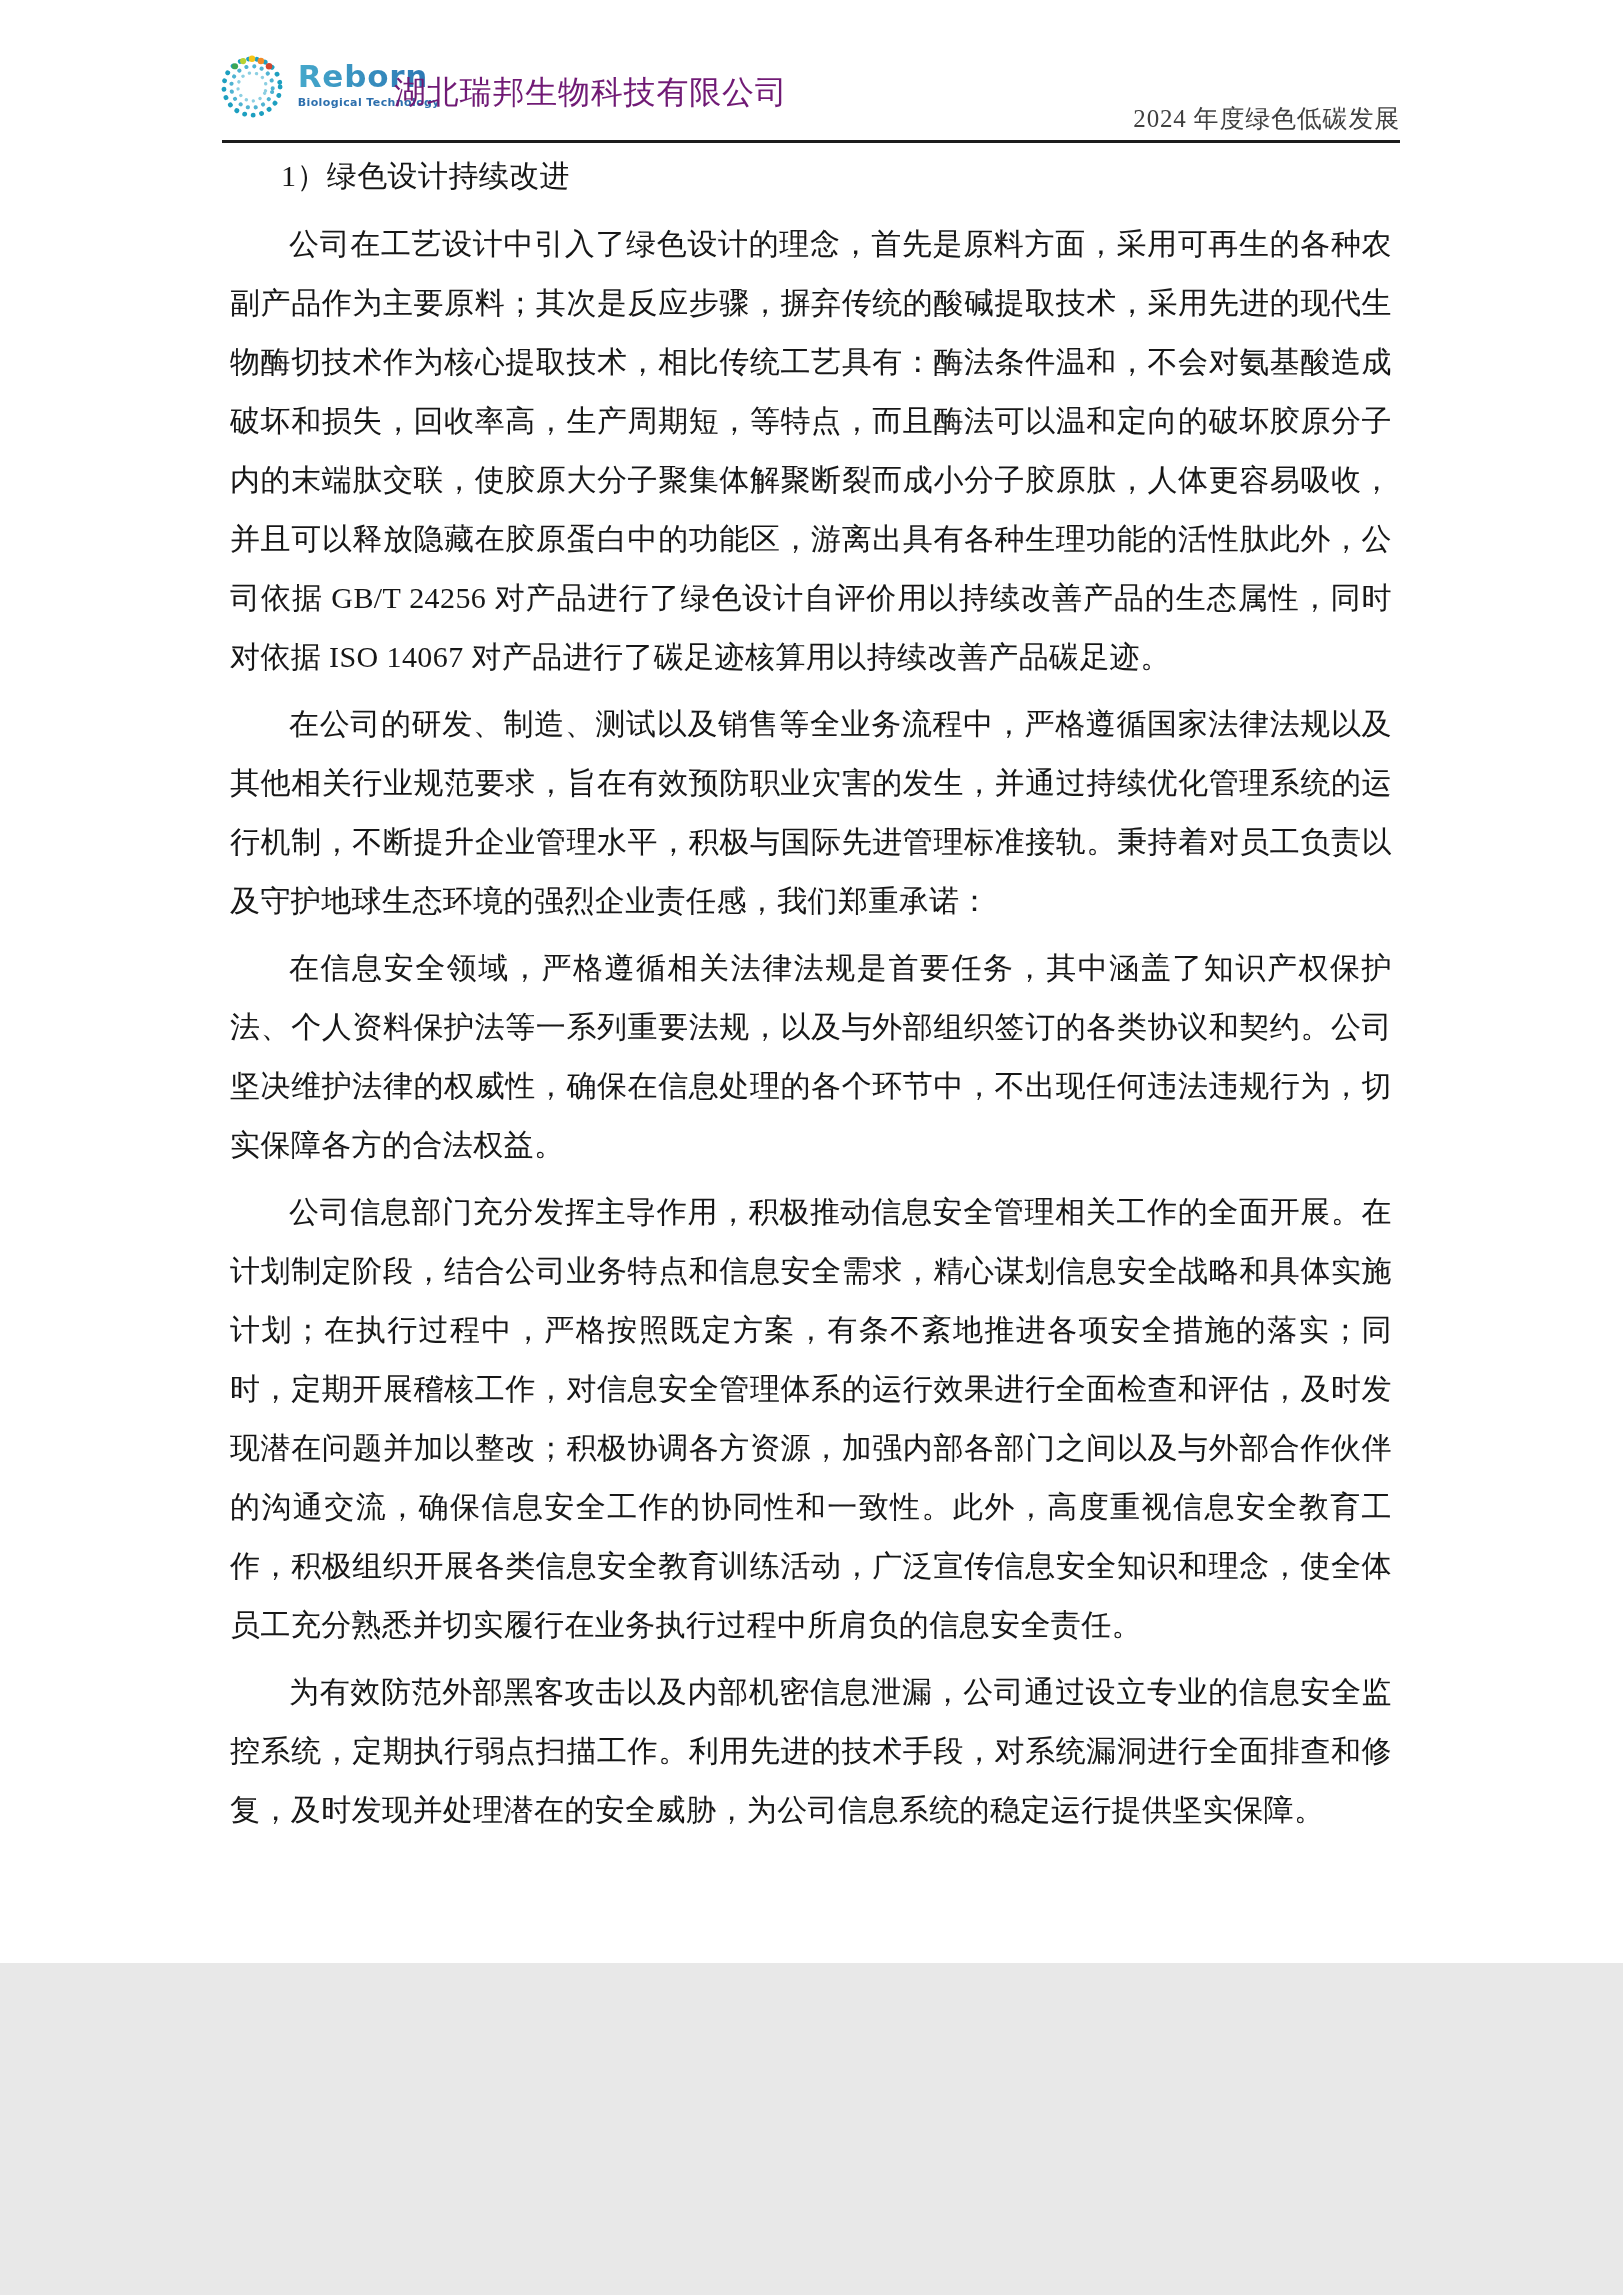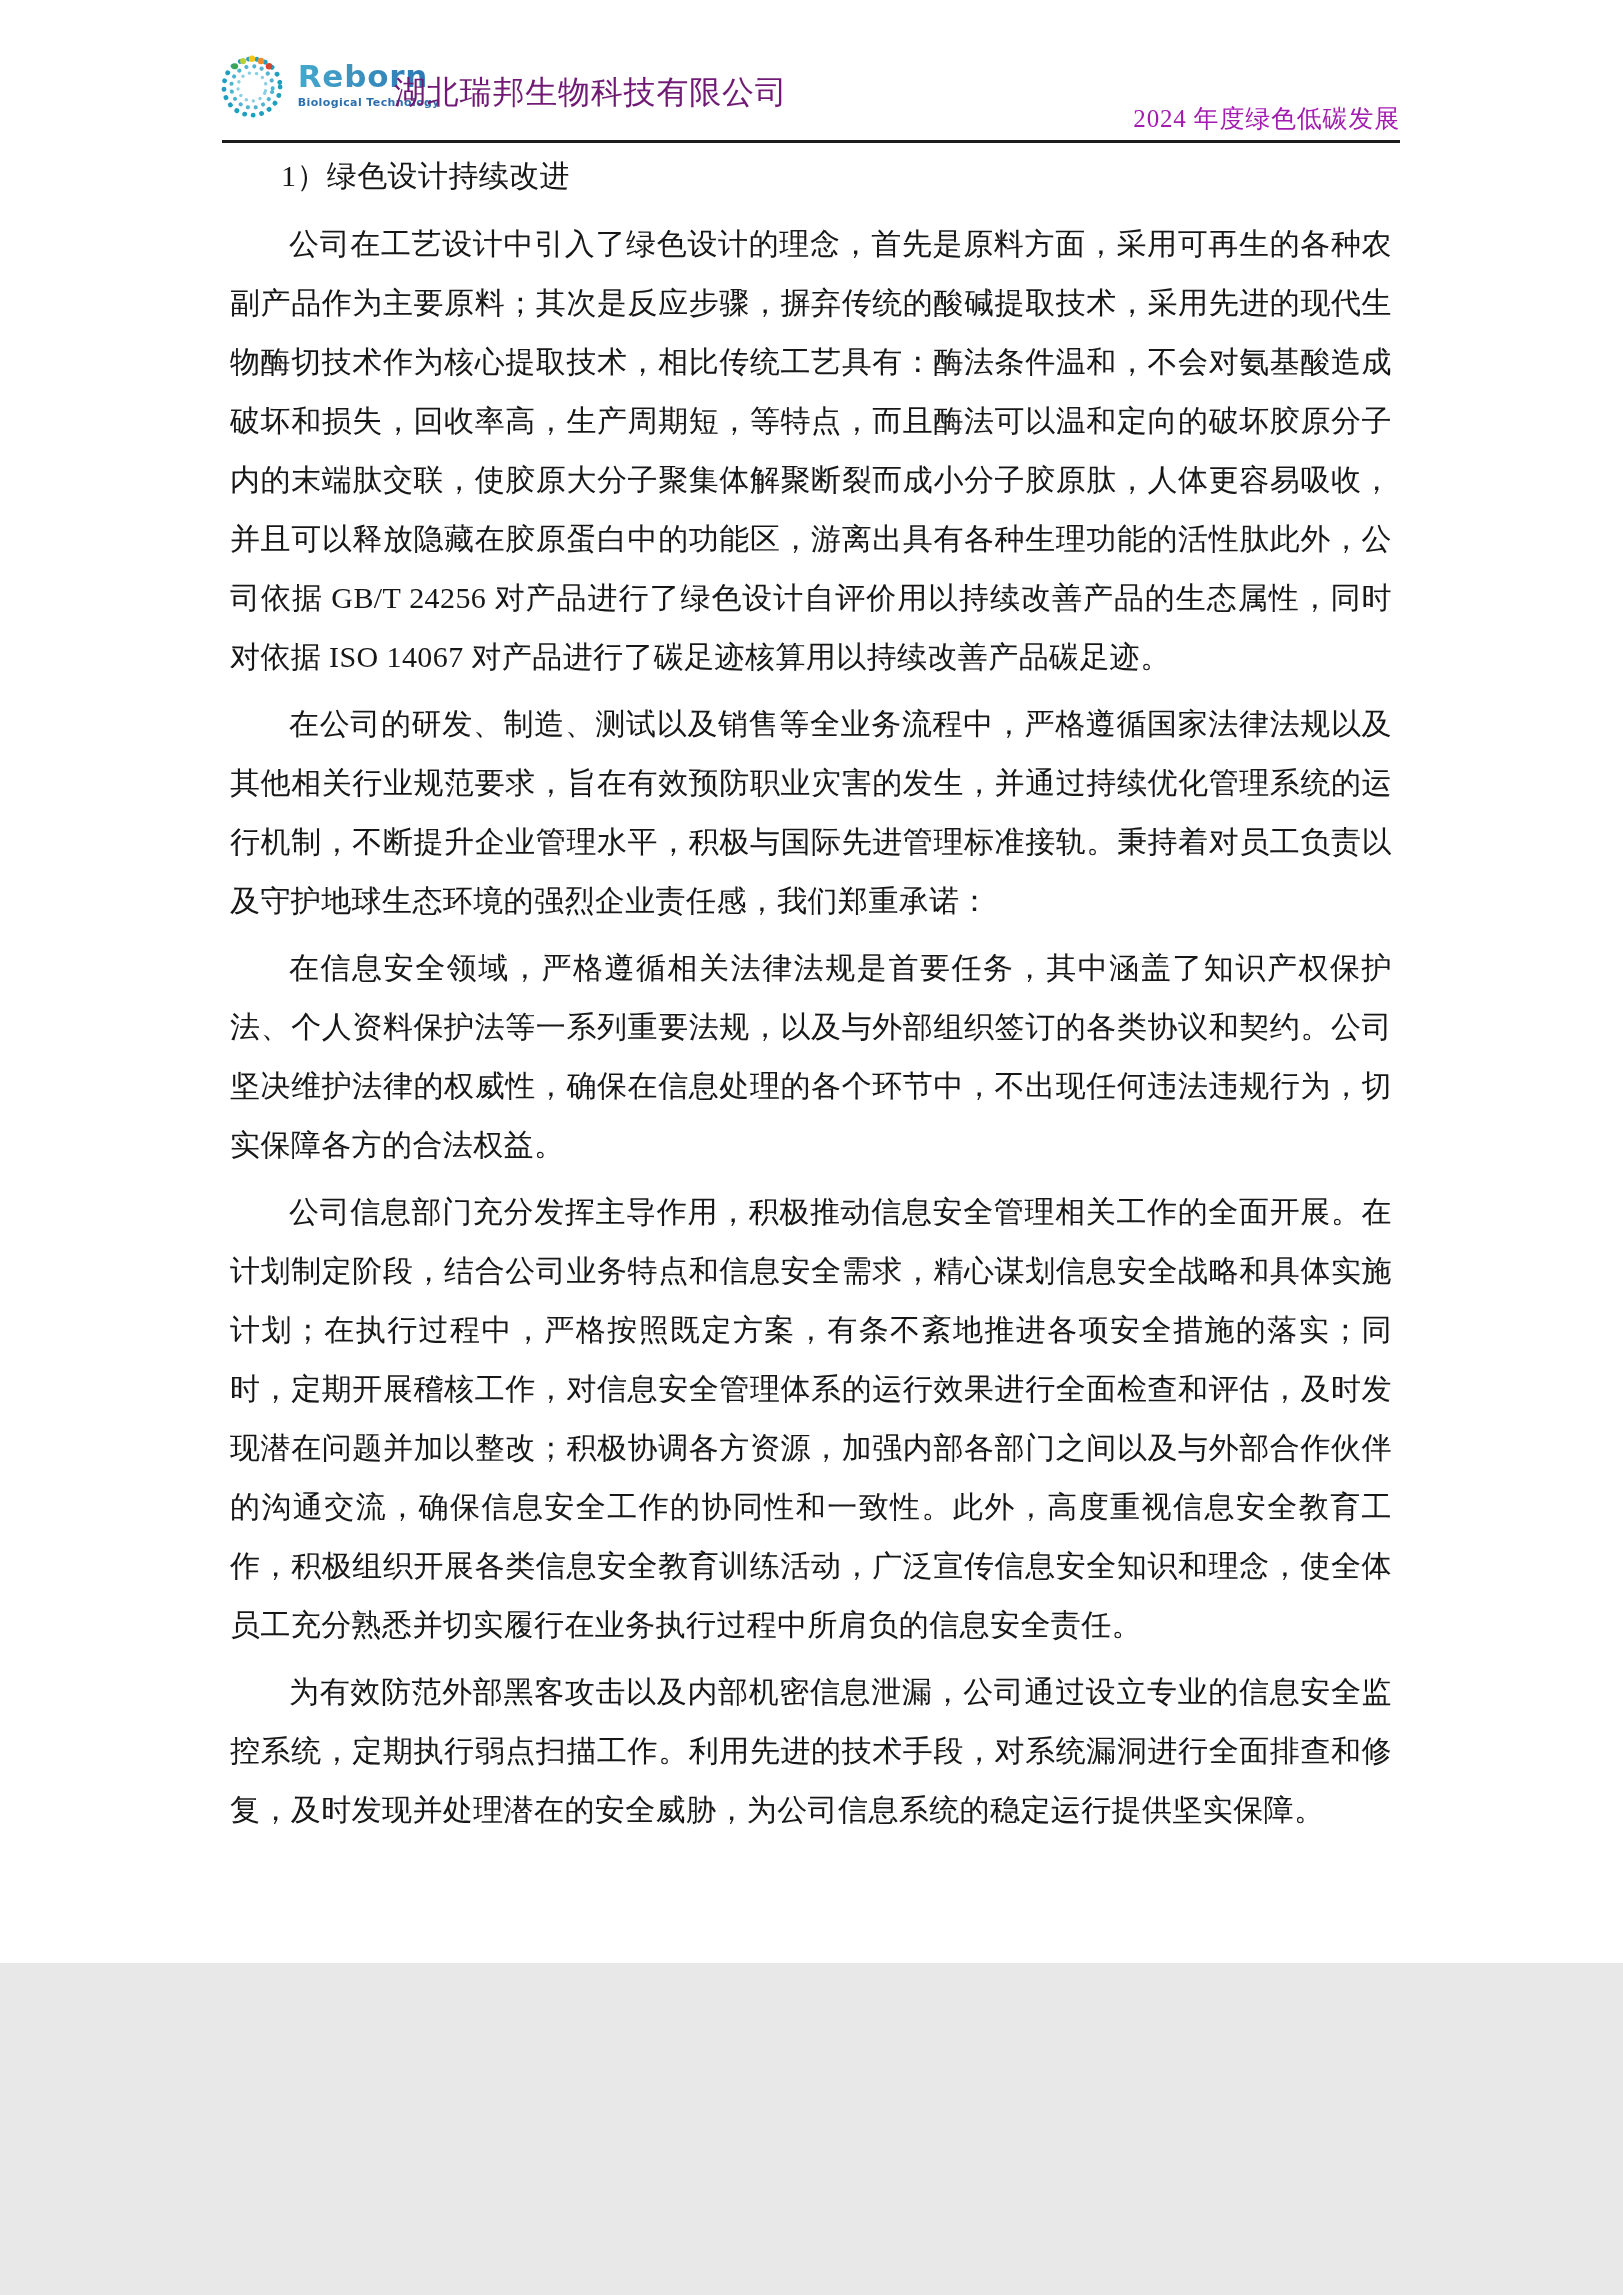--- a/index.html
+++ b/index.html
@@ -64,21 +64,21 @@
     letter-spacing: 0.8px;
     color: #701a75;
     white-space: nowrap;
   }
   .doc-title {
     position: absolute;
     right: 0;
     bottom: 5px;
     font-size: 25px;
     letter-spacing: 0.8px;
-    color: #a21caf;
+    color: #404040;
     white-space: nowrap;
   }
 
   
   .doc-body {
     position: absolute;
     left: 222px;
     top: 145px;
     width: 1178px;
     font-size: 30px;

